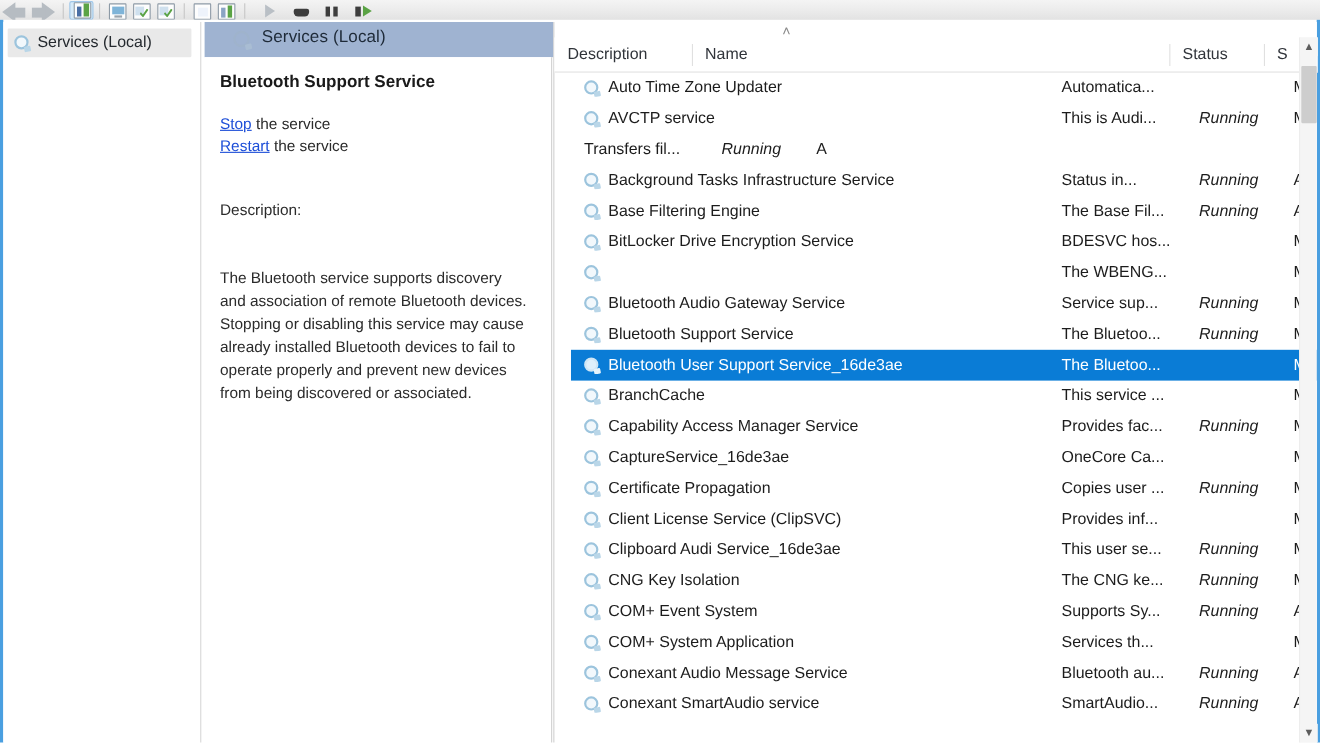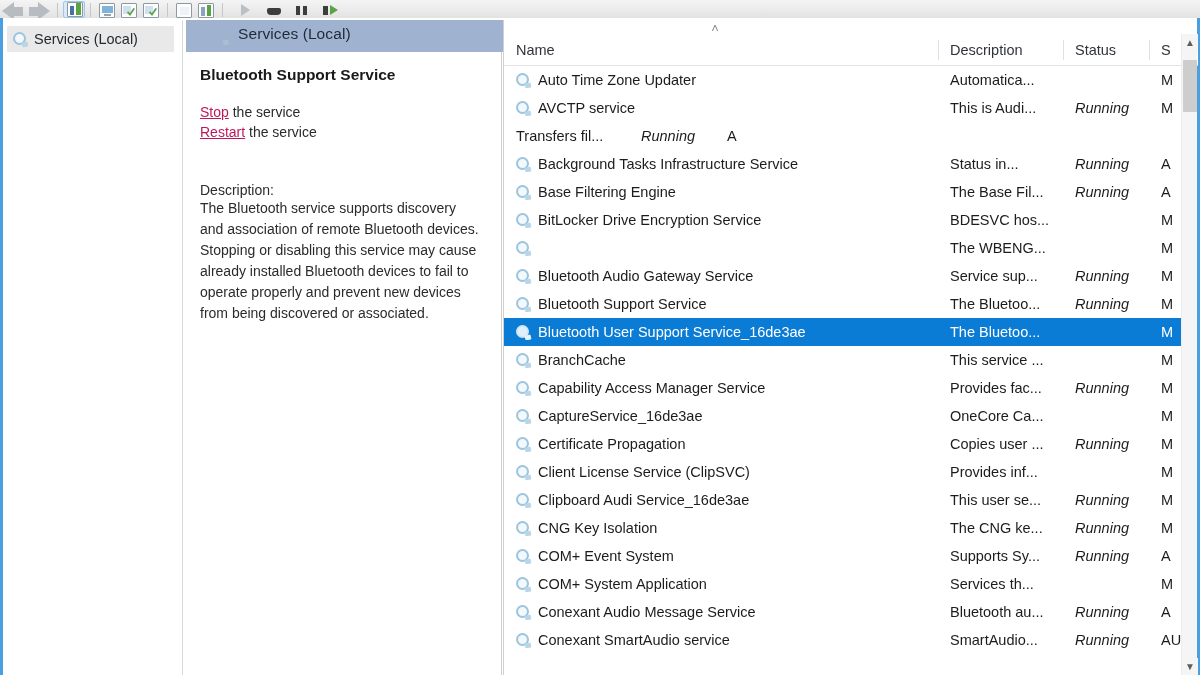--- a/index.html
+++ b/index.html
@@ -131,23 +131,23 @@
   }
 
   
   .details {
     position: absolute; left: 2px; top: 32px; width: 316px; height: 623px;
     background: #ffffff; border-right: 1px solid #d0d0d0;
     padding: 14px 18px 0 14px;
   }
   .det-title { font-size: 15.5px; font-weight: bold; color: #1a1a1a; margin-bottom: 18px; }
   .det-line { font-size: 14px; color: #2b2b2b; line-height: 20px; }
-  .det-link { color: #be185d; text-decoration: underline; cursor: pointer; }
+  .det-link { color: #1d4ed8; text-decoration: underline; cursor: pointer; }
   .det-desc-head { font-size: 14px; color: #2b2b2b; margin-top: 40px; }
-  .det-desc-body { font-size: 14px; color: #2b2b2b; line-height: 21px; }
+  .det-desc-body { font-size: 14px; color: #2b2b2b; line-height: 21px; margin-top: 44px; }
 
   
   .listview {
     position: absolute; left: 319px; top: 0; width: 694px; height: 655px;
     background: #ffffff; border-left: 1px solid #d0d0d0;
   }
   .lv-sortmark {
     position: absolute; left: 203px; top: 2px; width: 16px; height: 14px;
     color: #8a8a8a; font-size: 13px; text-align: center; line-height: 14px;
   }
@@ -159,21 +159,21 @@
   .lv-h { font-size: 14.5px; color: #30343a; padding-left: 12px; position: relative; height: 32px;
           line-height: 32px; flex: none; }
   .lv-h + .lv-h::before {
     content: ""; position: absolute; left: 0; top: 6px; width: 1px; height: 20px; background: #e0e0e0;
   }
   .lv-h.c-name { width: 434px; }
   .lv-h.c-desc { width: 125px; }
   .lv-h.c-status { width: 86px; }
   .lv-h.c-start { width: 49px; }
 
-  .lv-body { position: absolute; left: 0; top: 46px; width: 678px; height: 609px; overflow: hidden; }
+  .lv-body { position: absolute; left: 15px; top: 46px; width: 678px; height: 609px; overflow: hidden; }
   .lv-row {
     height: 28px; display: flex; align-items: center; font-size: 14.5px; color: #1c1c1c;
     white-space: nowrap;
   }
   .lv-row.sel { background: #0a7cd6; color: #ffffff; }
   .c1 { width: 434px; display: flex; align-items: center; gap: 7px; padding-left: 12px; flex: none; overflow: hidden; }
   .c2 { width: 125px; padding-left: 12px; flex: none; overflow: hidden; }
   .c3 { width: 86px; padding-left: 12px; flex: none; overflow: hidden; font-style: italic; }
   .c4 { width: 49px; padding-left: 12px; flex: none; overflow: hidden; }
 
@@ -271,22 +271,22 @@
     </div>
 
     <div class="det-desc-head">Description:</div>
     <div class="det-desc-body">The Bluetooth service supports discovery and association of remote Bluetooth devices.  Stopping or disabling this service may cause already installed Bluetooth devices to fail to operate properly and prevent new devices from being discovered or associated.</div>
   </div>
 
   <div class="listview">
     <div class="lv-sortmark">˄</div>
 
     <div class="lv-head">
+      <div class="lv-h c-desc">Description</div>
       <div class="lv-h c-name">Name</div>
-      <div class="lv-h c-desc">Description</div>
       <div class="lv-h c-status">Status</div>
       <div class="lv-h c-start">S</div>
     </div>
 
     <div class="lv-body" id="list-body">
         <div class="lv-row">
           <div class="c1">
             <span class="svc-icon">
               <span class="ring"></span>
               <span class="tail"></span>

